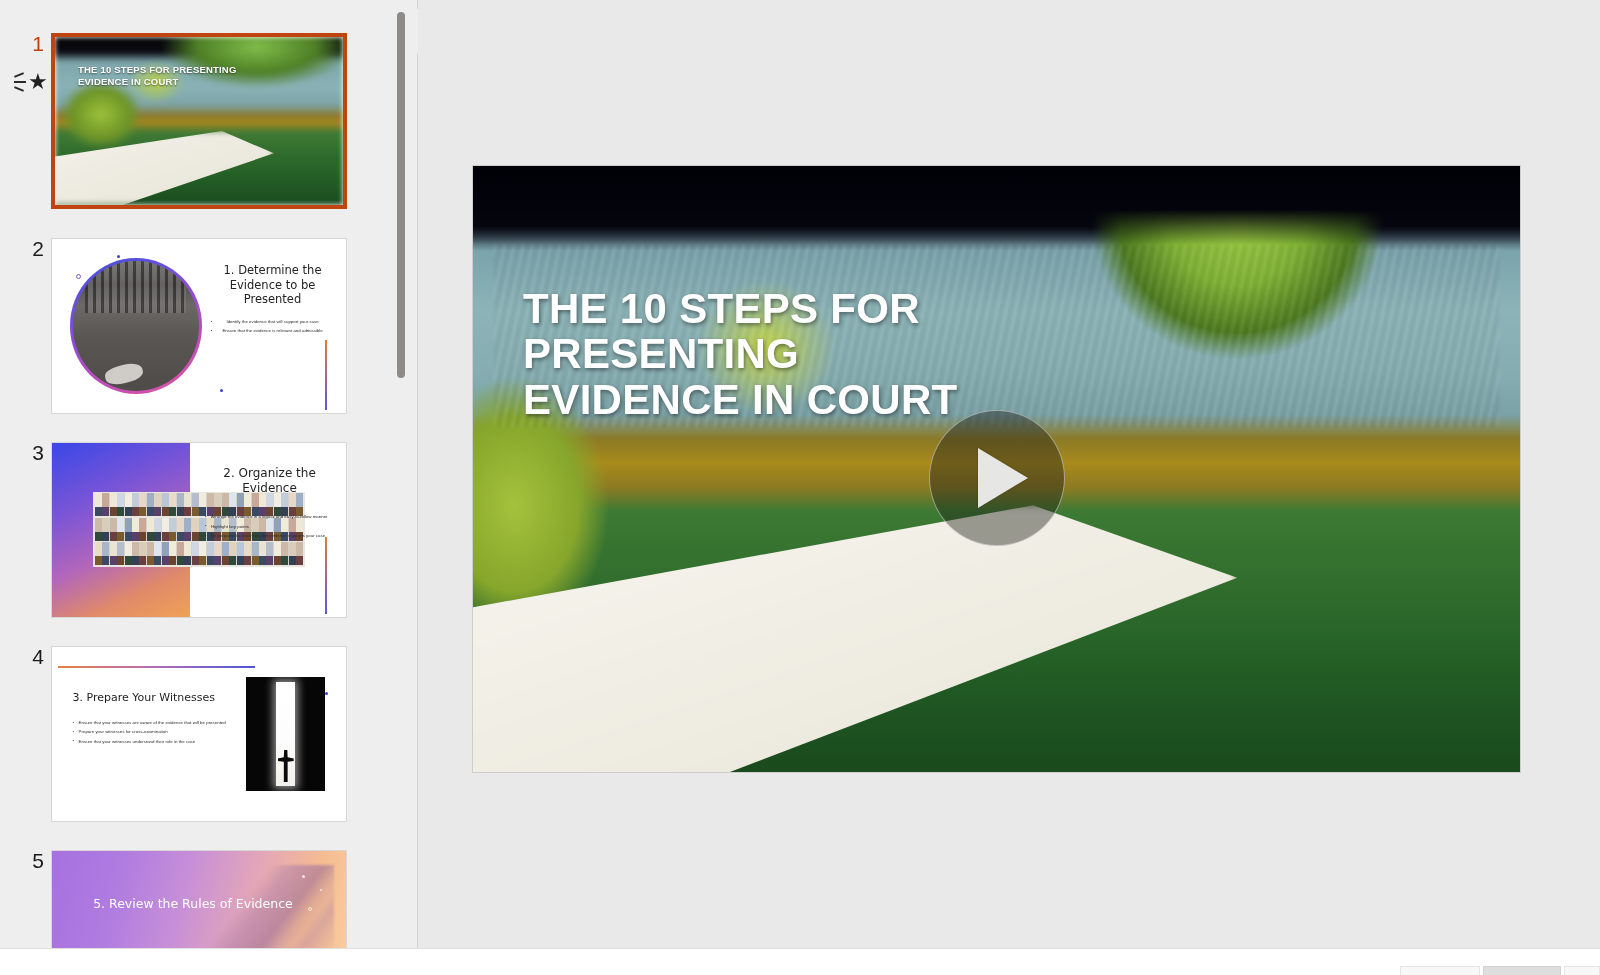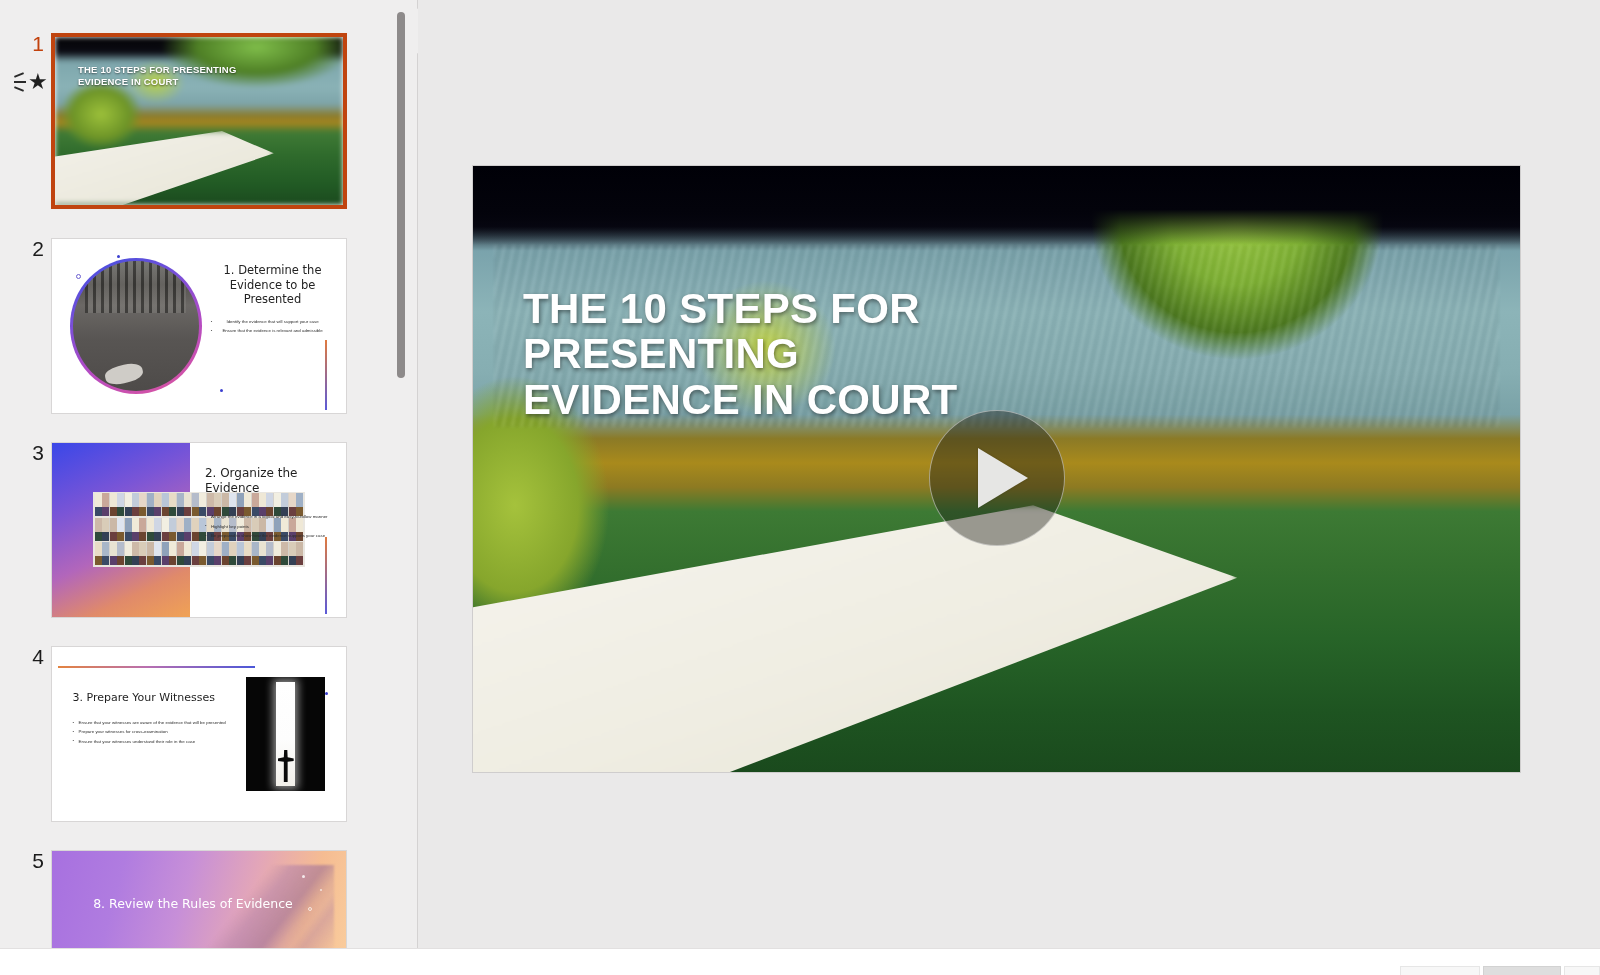--- a/index.html
+++ b/index.html
@@ -222,20 +222,21 @@
   }
   .s3-shelf i { display: block; }
   .s3-title {
     position: absolute;
     left: 52%; top: 13%;
     width: 44%;
     font-size: 12px;
     line-height: 1.25;
     color: #1f1f1f;
     font-family: "DejaVu Sans", sans-serif;
+    text-align: center;
   }
   .s3-bullets { left: 52%; top: 41%; width: 42%; }
 
   
   .s4-line {
     position: absolute;
     left: 2%; top: 11%;
     width: 67%; height: 1.6px;
     background: linear-gradient(to right, #e3833f, #b96fb0 45%, #4b57d8 100%);
   }
@@ -619,21 +620,21 @@
 
       <div class="thumb-row" style="top:850px;">
         <div class="thumb-num">5</div>
         <div class="thumb-frame">
           <div class="thumb-inner">
             <div class="s5-grad"></div>
             <div class="s5-gavel"></div>
             <span class="dot" style="left:85%;top:14%;width:3px;height:3px;background:#ffffff;opacity:.8;"></span>
             <span class="dot" style="left:91%;top:22%;width:2px;height:2px;background:#ffffff;opacity:.7;"></span>
             <span class="dot" style="left:87%;top:32%;width:4px;height:4px;border:1px solid #ffffff;opacity:.7;"></span>
-            <div class="s5-title">8. Review the Rules of Evidence</div>
+            <div class="s5-title">5. Review the Rules of Evidence</div>
 
           </div>
         </div>
       </div>
 
     </div>
 
     <div id="thumb-scrollbar-track">
       <div id="thumb-scrollbar-thumb"></div>
     </div>

